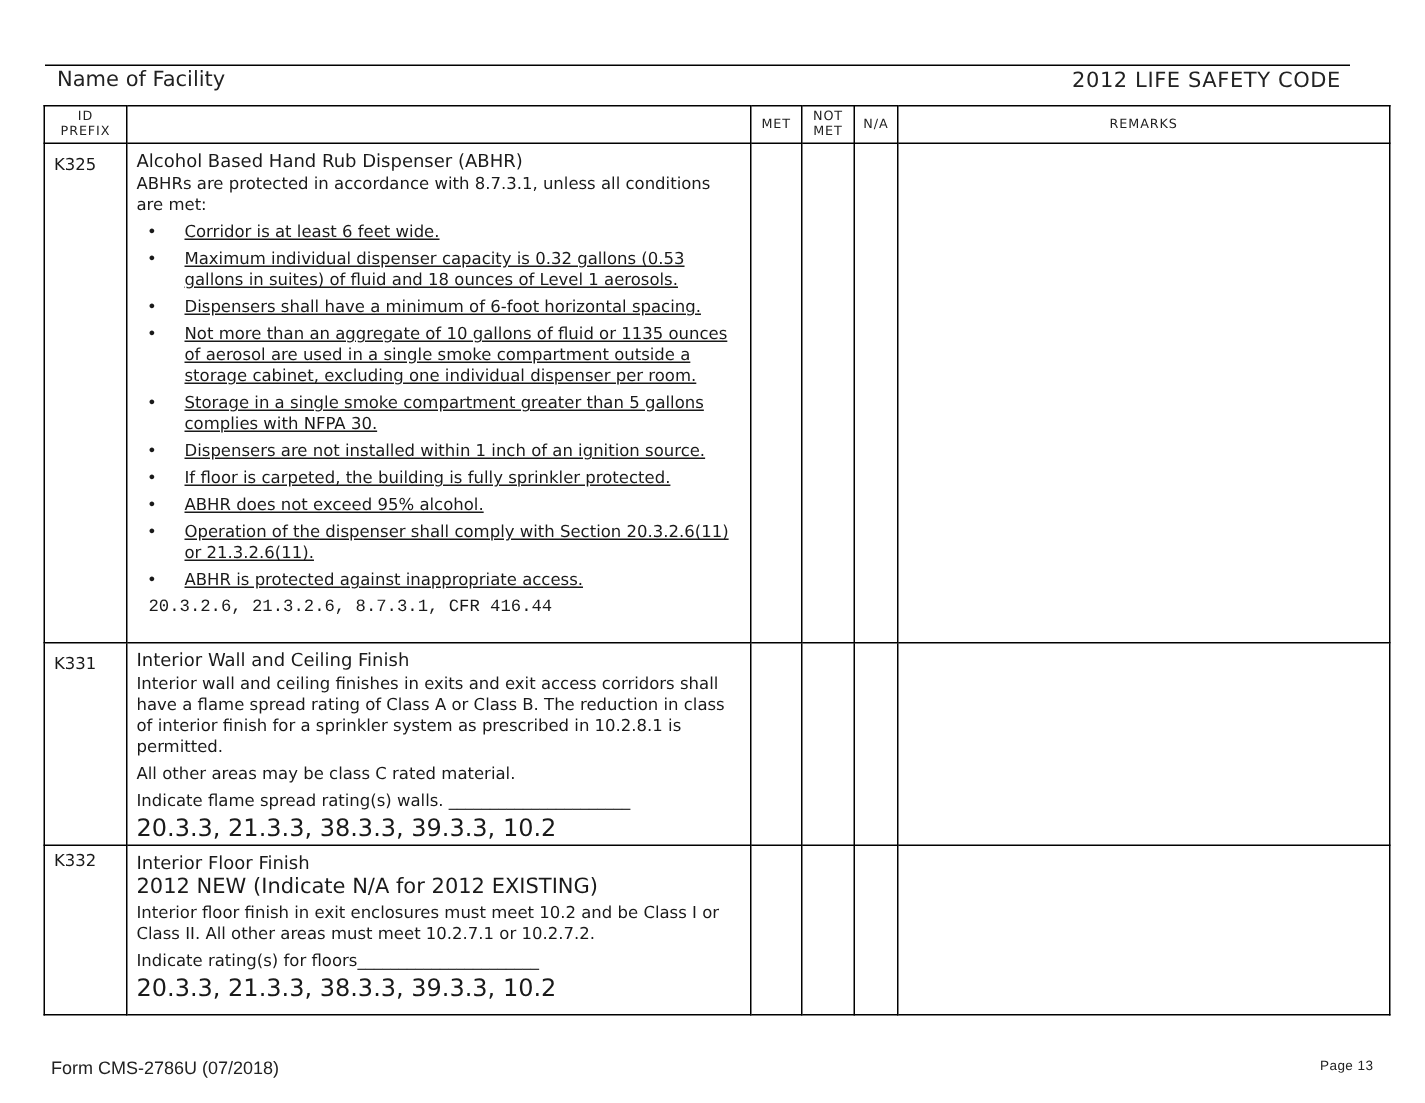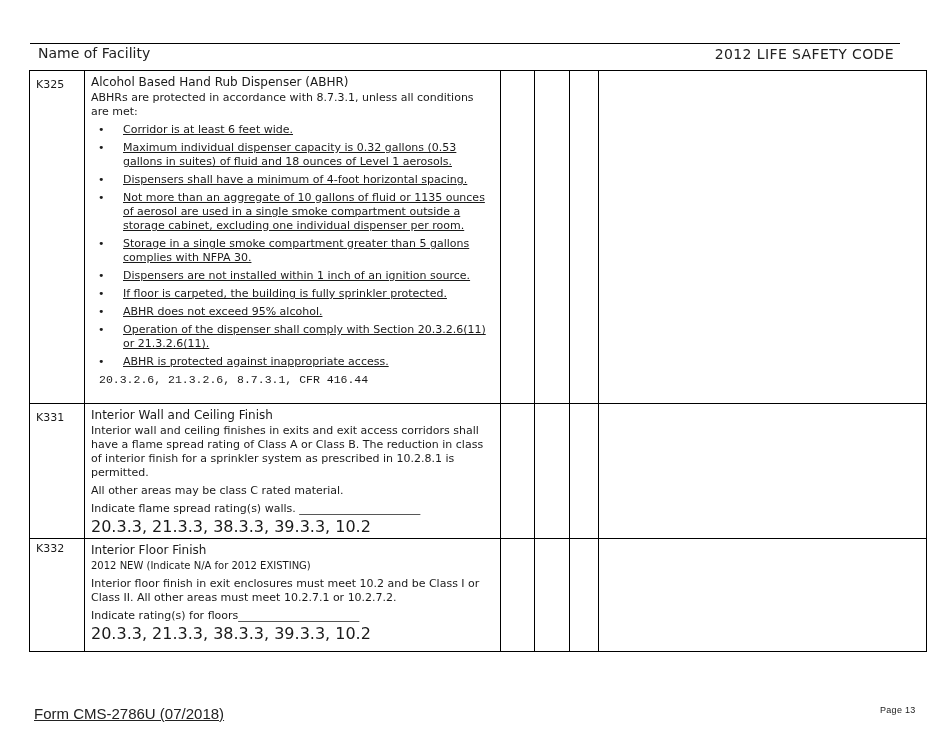--- a/index.html
+++ b/index.html
@@ -15,55 +15,69 @@
   .id { font-size:11px; padding:7px 0 0 6px !important; }
   .desc { font-size:11px; line-height:14px; padding:4px 6px 0 6px !important; }
   .desc .title { font-size:12px; margin-bottom:2px; }
   .desc p { margin:0 0 4px 0; }
   ul { margin:0 0 2px 0; padding-left:30px; list-style:none; }
   ul li { position:relative; margin-bottom:4px; padding-left:0; }
   ul li::before { content:"\2022"; position:absolute; left:-23px; top:0; font-size:11px; }
   ul li .cont { display:block; padding-left:2px;text-decoration:underline; }
   .refs { font-family:Liberation Mono, monospace; font-size:11.5px; margin-top:4px; padding-left:8px; }
   .refs2 { font-size:16px; }
-  .footer-left { position:absolute; left:34px; top:705px; font-family:"Liberation Sans", sans-serif; font-size:15px; color:#222;text-decoration:underline; }
+  .footer-left { position:absolute; left:34px; top:705px; font-family:"Liberation Sans", sans-serif; font-size:12px; color:#222; }
   .footer-right { position:absolute; left:880px; top:705px; font-family:"Liberation Sans", sans-serif; font-size:9px; color:#222; letter-spacing:0.3px; }
 </style>
 </head>
 <body>
 
 <div class="toprule"></div>
 <div class="facility">Name of Facility</div>
 <div class="code-title">2012 LIFE SAFETY CODE</div>
 
 <table class="grid">
   <colgroup>
     <col style="width:55px">
     <col style="width:416px">
     <col style="width:34px">
     <col style="width:35px">
     <col style="width:29px">
     <col style="width:328px">
   </colgroup>
   <tbody>
+      <tr class="hdr">
+    <th>
+      <div>ID</div>
+      <div>PREFIX</div>
+    </th>
+    <th></th>
+    <th>MET</th>
+    <th>
+      <div>NOT</div>
+      <div>MET</div>
+    </th>
+    <th>N/A</th>
+    <th>REMARKS</th>
+  </tr>
 
   <tr style="height:333px">
     <td class="id">K325</td>
     <td class="desc">
       <div class="title">Alcohol Based Hand Rub Dispenser (ABHR)</div>
       <p>ABHRs are protected in accordance with 8.7.3.1, unless all conditions are met:</p>
       <ul>
         <li>
               <span class="cont">Corridor is at least 6 feet wide.</span>
             </li>
         <li>
               <span class="cont">Maximum individual dispenser capacity is 0.32 gallons (0.53 gallons in suites) of fluid and 18 ounces of Level 1 aerosols.</span>
             </li>
         <li>
-              <span class="cont">Dispensers shall have a minimum of 4-foot horizontal spacing.</span>
+              <span class="cont">Dispensers shall have a minimum of 6-foot horizontal spacing.</span>
             </li>
         <li>
               <span class="cont">Not more than an aggregate of 10 gallons of fluid or 1135 ounces of aerosol are used in a single smoke compartment outside a storage cabinet, excluding one individual dispenser per room.</span>
             </li>
         <li>
               <span class="cont">Storage in a single smoke compartment greater than 5 gallons complies with NFPA 30.</span>
             </li>
         <li>
               <span class="cont">Dispensers are not installed within 1 inch of an ignition source.</span>
             </li>
@@ -100,21 +114,21 @@
     <td></td>
     <td></td>
     <td></td>
     <td></td>
   </tr>
 
   <tr style="height:113px">
     <td class="id" style="padding-top:3px !important">K332</td>
     <td class="desc">
       <div class="title">Interior Floor Finish</div>
-      <p style="font-size:10px">2012 NEW (Indicate N/A for 2012 EXISTING)</p>
+      <p style="font-size:14px">2012 NEW (Indicate N/A for 2012 EXISTING)</p>
       <p>Interior floor finish in exit enclosures must meet 10.2 and be Class I or Class II.  All other areas must meet 10.2.7.1 or 10.2.7.2.</p>
       <p>Indicate rating(s) for floors______________________</p>
       <p class="refs2">20.3.3, 21.3.3, 38.3.3, 39.3.3, 10.2</p>
     </td>
     <td></td>
     <td></td>
     <td></td>
     <td></td>
   </tr>
 </tbody>

